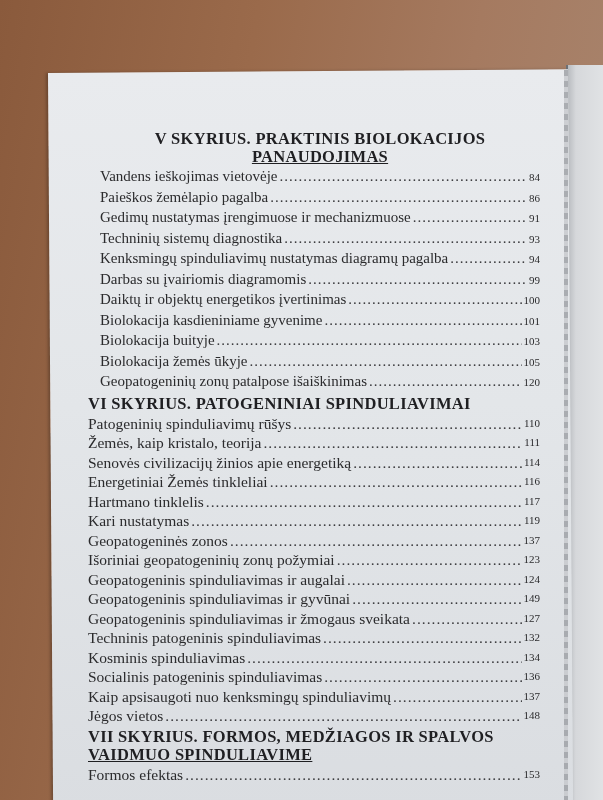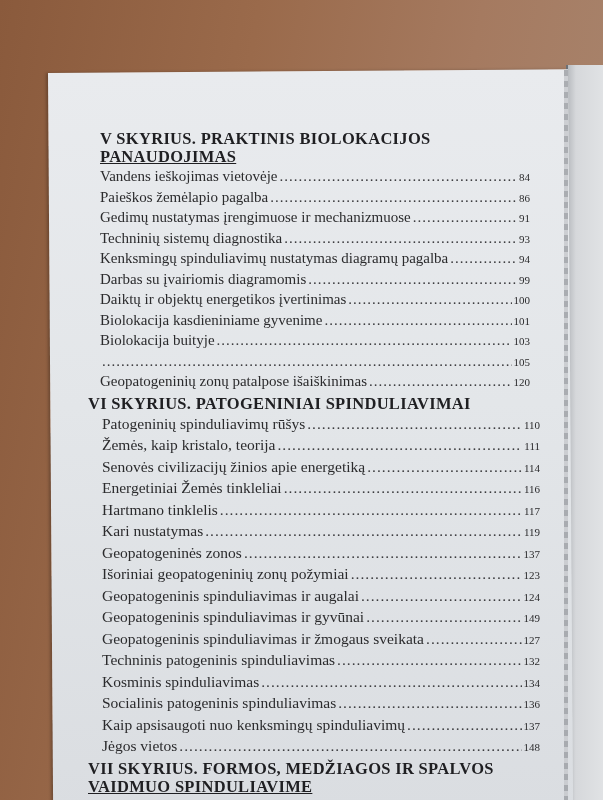--- a/index.html
+++ b/index.html
@@ -26,38 +26,38 @@
       opacity: 0.8;
     }
     .toc {
       position: absolute; left: 88px; top: 128px; width: 452px;
       color: #2b2b2d;
     }
     .chapter {
       font-weight: bold; font-size: 16.5px; line-height: 18px; letter-spacing: 0.3px;
       color: #1f1f22; margin: 2px 0 1px 0;
     }
-    .chapter.c5 { margin-left: 12px; }
+    .chapter.c5 { margin-left: 12px; text-align: center; }
     .chapter .line2 { display: block; text-decoration: underline; }
     .entry {
       display: flex; align-items: baseline; font-size: 15.5px; line-height: 19.5px;
       white-space: nowrap;
     }
     .entry .title { flex: 0 0 auto; }
     .entry .leader {
       flex: 1 1 auto; overflow: hidden; margin: 0 2px;
       color: #3a3a3d;
     }
     .entry .leader::after {
       content: "..................................................................................................................................................................";
       letter-spacing: 1px;
     }
     .entry .pageno { flex: 0 0 auto; font-size: 11px; }
-    .sec5 .entry { margin-left: 12px; margin-right: 10px; font-size: 15px; }
-    .sec6 .entry { margin-left: 14px; }
+    .sec5 .entry { margin-left: 12px; font-size: 15px; }
+    .sec6 .entry { margin-left: 0; align-items: center; }
   </style>
 </head>
 <body>
 
 <div class="next-page"></div>
 <div class="page"></div>
 <div class="page-edge"></div>
 
 <div class="toc">
 
@@ -105,20 +105,21 @@
         <span class="title">Biolokacija kasdieniniame gyvenime</span>
         <span class="leader"></span>
         <span class="pageno">101</span>
       </div>
     <div class="entry">
         <span class="title">Biolokacija buityje</span>
         <span class="leader"></span>
         <span class="pageno">103</span>
       </div>
     <div class="entry">
+        <span class="title">Biolokacija žemės ūkyje</span>
         <span class="leader"></span>
         <span class="pageno">105</span>
       </div>
     <div class="entry">
         <span class="title">Geopatogeninių zonų patalpose išaiškinimas</span>
         <span class="leader"></span>
         <span class="pageno">120</span>
       </div>
   </div>
 

